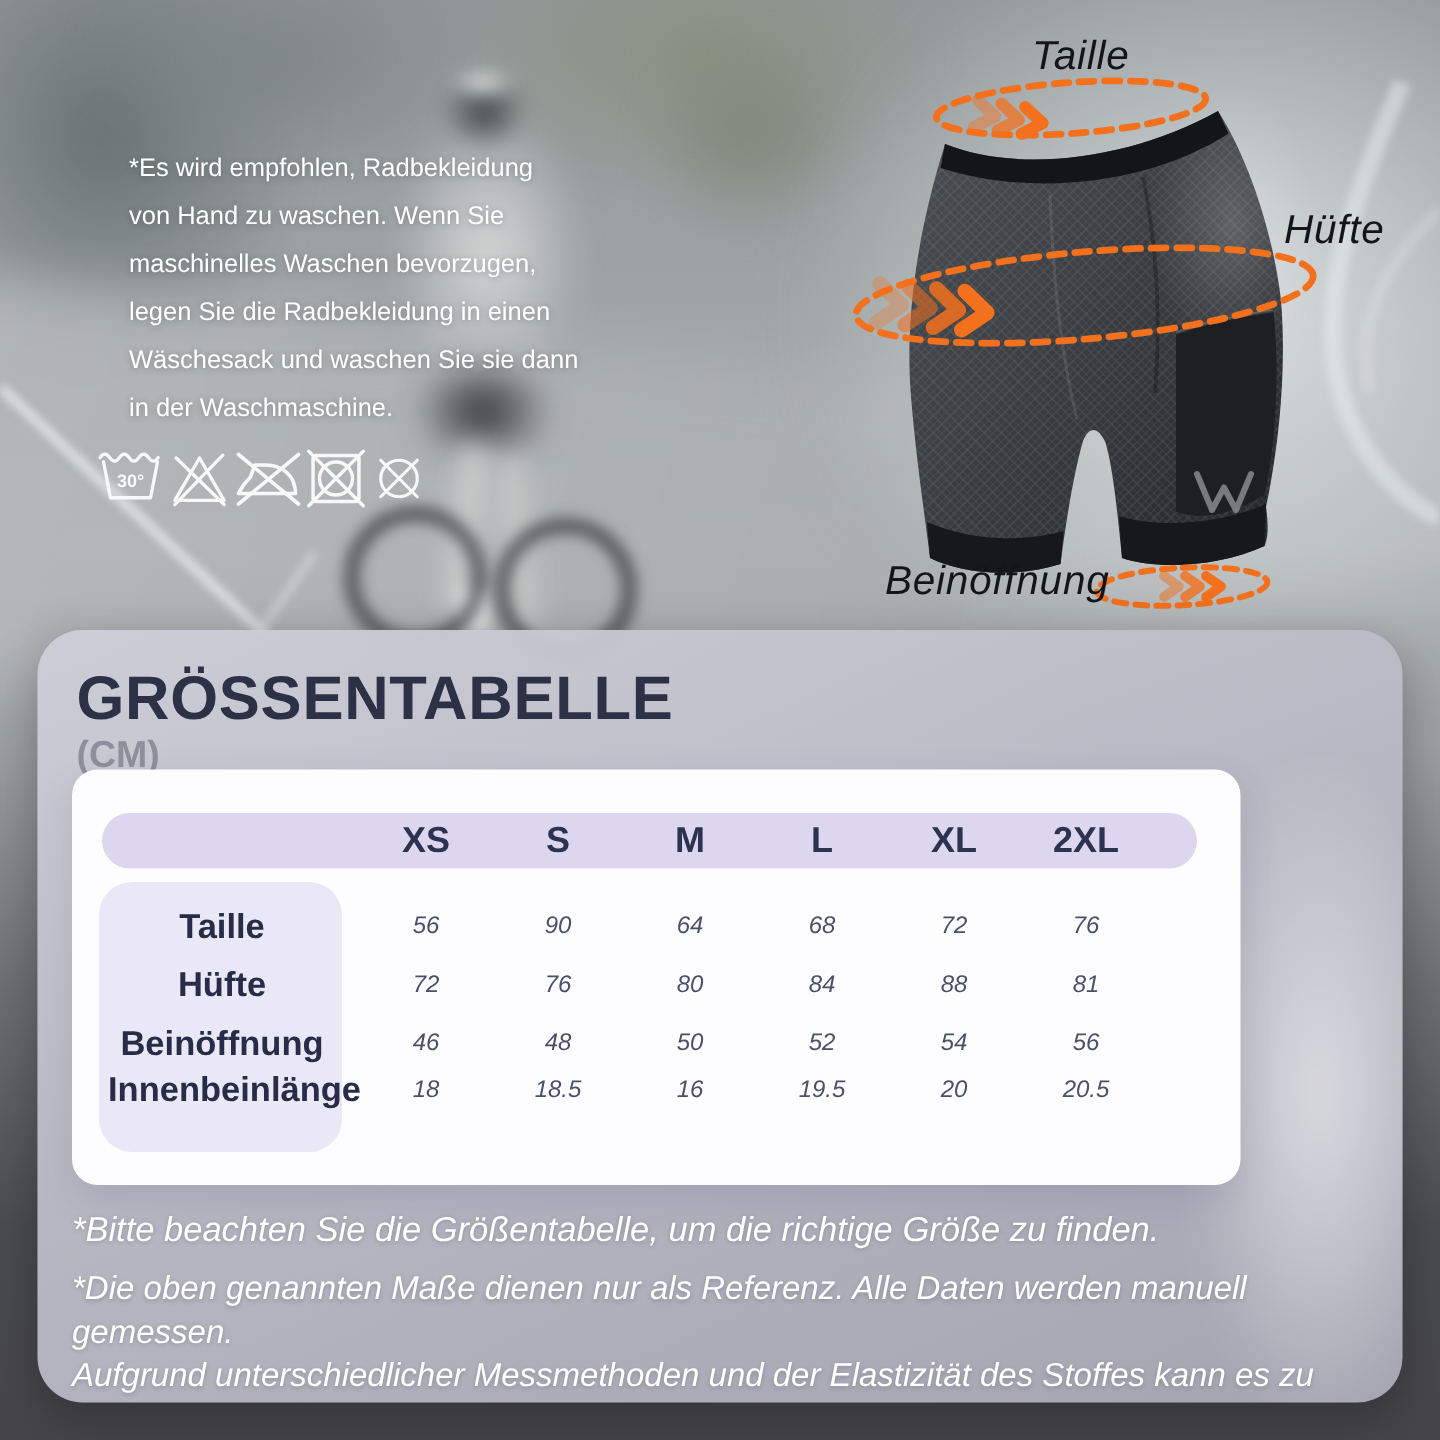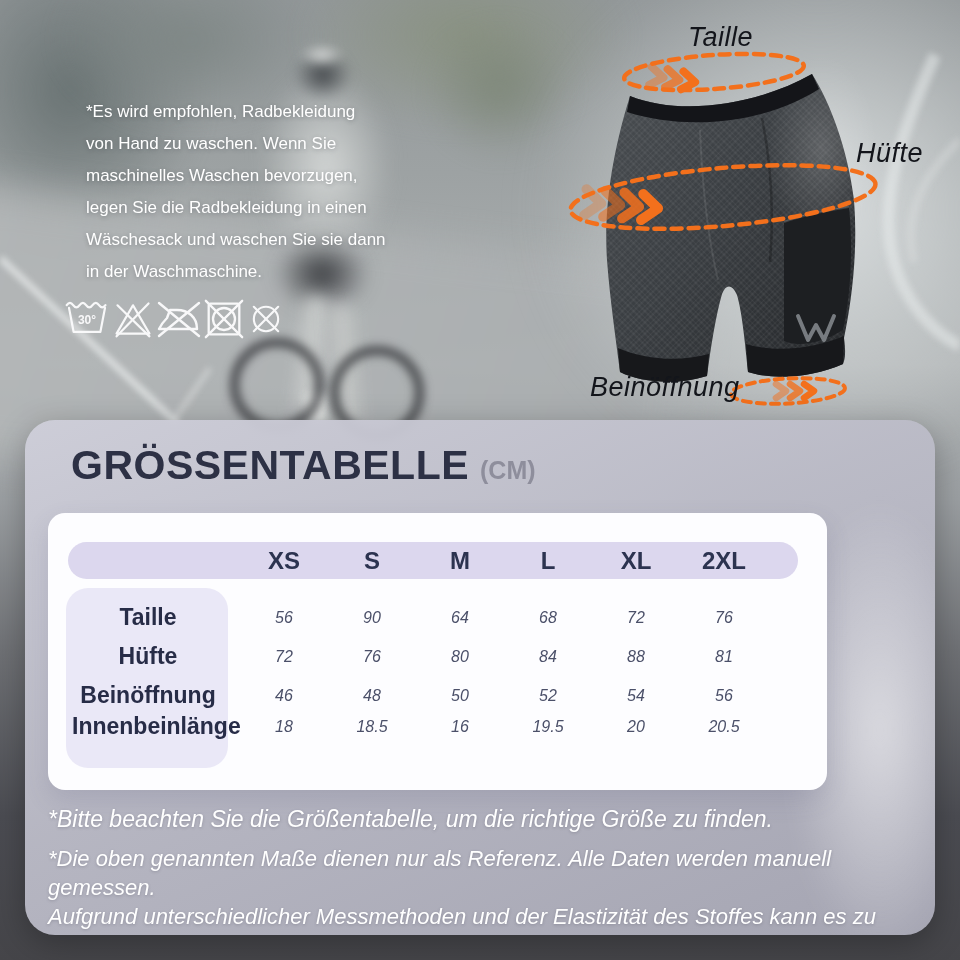--- a/index.html
+++ b/index.html
@@ -38,23 +38,23 @@
   .product-svg{position:absolute;left:0;top:0;pointer-events:none;}
   .measure-label{position:absolute;font-style:italic;font-size:27px;color:#13151b;letter-spacing:.5px;}
   .lbl-taille{left:688px;top:22px;}
   .lbl-huefte{left:856px;top:138px;}
   .lbl-bein{left:590px;top:372px;}
   
   .card{position:absolute;left:25px;top:420px;width:910px;height:515px;border-radius:30px;overflow:hidden;
     background:linear-gradient(155deg,rgba(206,206,217,.97) 0%,rgba(188,188,200,.95) 45%,rgba(172,172,186,.93) 100%);
     box-shadow:0 8px 32px rgba(0,0,0,.28);}
   .card-sheen{position:absolute;right:-40px;top:80px;width:190px;height:460px;background:radial-gradient(closest-side,rgba(255,255,255,.55),rgba(255,255,255,0));filter:blur(12px);pointer-events:none;}
-  .chart-title{position:absolute;left:46px;top:22px;display:flex;align-items:baseline;}
+  .chart-title{position:absolute;left:26px;top:22px;display:flex;align-items:baseline;flex-direction:column;}
   .chart-title .t{font-size:41px;font-weight:bold;color:#2d3145;letter-spacing:.5px;}
-  .chart-title .u{font-size:25px;font-weight:bold;color:#8e8e9c;margin-left:11px;}
+  .chart-title .u{font-size:25px;font-weight:bold;color:#8e8e9c;}
   .table-card{position:absolute;left:23px;top:93px;width:779px;height:277px;background:#fdfdff;border-radius:17px;box-shadow:0 10px 24px rgba(80,80,120,.16);}
   .header-pill{position:absolute;left:20px;top:29px;width:730px;height:37px;border-radius:19px;background:#dcd7ee;}
   .trow{position:absolute;left:24px;display:flex;align-items:center;height:39px;}
   .trow .lab{width:152px;margin-right:16px;text-align:center;font-weight:bold;font-size:23px;color:#272c47;}
   .trow .cell{width:88px;text-align:center;}
   .thead{top:29px;height:37px;}
   .thead .cell{font-weight:bold;font-size:24px;color:#2c3350;}
   .label-col-bg{position:absolute;left:18px;top:75px;width:162px;height:180px;border-radius:22px;background:#eae8f7;}
   .r0{top:85px;} .r1{top:124px;} .r2{top:163px;} .r3{top:194px;}
   .trow .val{font-style:italic;font-size:16px;color:#4b5069;}

